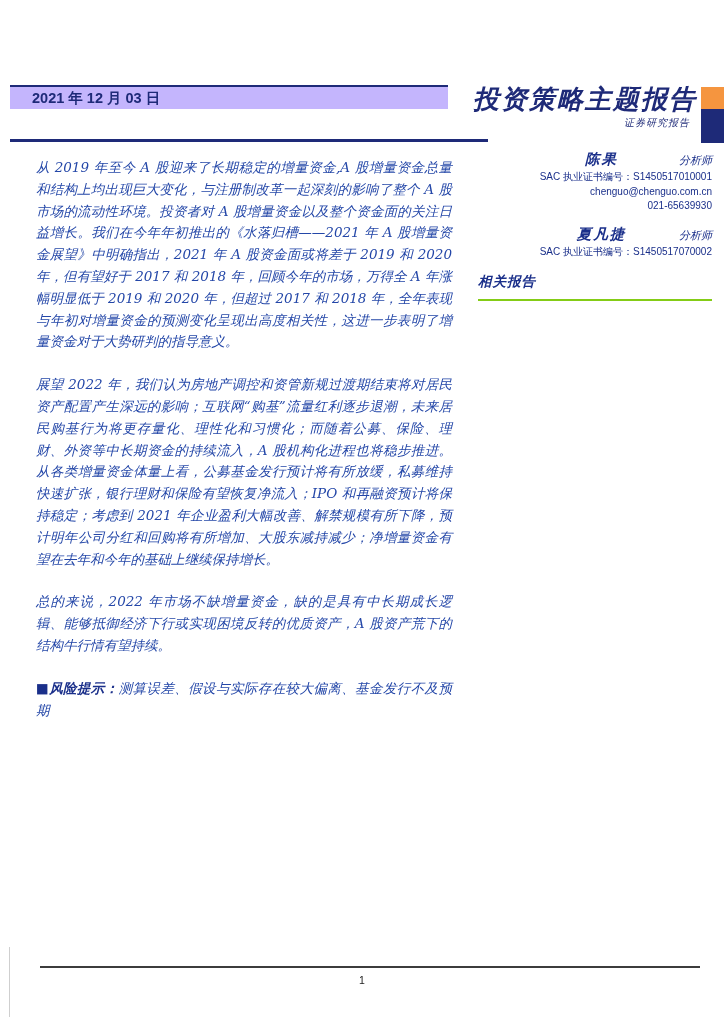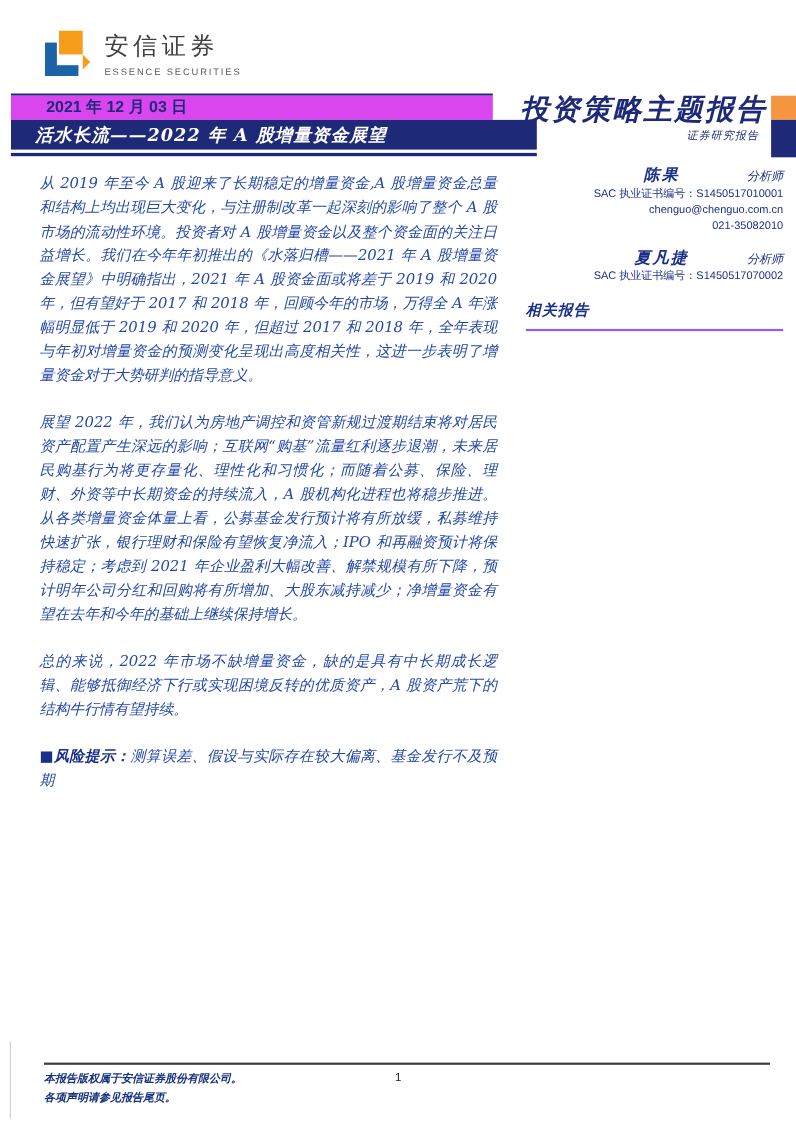--- a/index.html
+++ b/index.html
@@ -12,22 +12,22 @@
   
   .logo-row { position:absolute; left:38px; top:25px; display:flex; align-items:center; }
   .logo-mark { width:47px; height:47px; }
   .logo-text { margin-left:10px; }
   .logo-cn { font-size:22px; color:#414144; letter-spacing:4px; font-weight:500;
              font-family:"Liberation Sans", sans-serif; }
   .logo-en { font-size:8.5px; color:#595a5c; letter-spacing:1.7px; margin-top:3px; }
   
   .bar-topline { position:absolute; left:10px; top:85px; width:438px; height:2px; background:#1E2A78; }
   .bar-date {
-    position:absolute; left:10px; top:87px; width:438px; height:22px; background:#d946ef;
-    color:#1E2A78; font-weight:bold; font-size:14.5px; line-height:22px; padding-left:32px;
+    position:absolute; left:10px; top:87px; width:438px; height:22px; background:#c4b5fd;
+    color:#1E2A78; font-weight:bold; font-size:14.5px; line-height:22px; padding-left:22px;
   }
   .bar-title {
     position:absolute; left:10px; top:109px; width:478px; height:27px; background:#1E2A78;
     color:#ffffff; font-weight:bold; font-style:italic; font-size:16px; line-height:27px;
     padding-left:22px; font-family:"DejaVu Serif", serif; letter-spacing:1px;
   }
   .bar-underline { position:absolute; left:10px; top:139px; width:478px; height:3px; background:#1E2A78; }
   .edge-orange { position:absolute; left:701px; top:87px; width:23px; height:22px; background:#F5953F; }
   .edge-navy   { position:absolute; left:701px; top:109px; width:23px; height:34px; background:#1E2A78; }
   .report-type {
@@ -52,52 +52,39 @@
   .analyst-name {
     flex:1; text-align:center; padding-left:46px; font-weight:bold; font-size:14.5px;
     font-style:italic; font-family:Liberation Serif, serif; letter-spacing:2px;
   }
   .analyst-role { font-size:11px; font-style:italic; font-family:Liberation Sans, sans-serif; }
   .detail-line { text-align:right; font-size:10px; line-height:14.5px; color:#1A2F8A; }
   .analyst-block { margin-bottom:11px; }
   .related {
     margin-top:14px; font-weight:bold; font-size:13.5px; font-style:italic;
     font-family:"DejaVu Serif", serif; letter-spacing:1px;
-    border-bottom:2px solid #8b5cf6; padding-bottom:8px;
+    border-bottom:2px solid #84cc16; padding-bottom:8px;
   }
   
   .footer-rule { position:absolute; left:40px; top:966px; width:660px; height:2px; background:#3c3c3c; }
   .footer-text {
     position:absolute; left:40px; top:974px; color:#17337E; font-size:10px; font-weight:bold;
     font-style:italic; line-height:16.5px; font-family:"DejaVu Serif", serif;
   }
   .page-num { position:absolute; left:0; right:0; top:974px; text-align:center; font-size:10.5px; color:#222; }
   .left-edge-mark { position:absolute; left:9px; top:947px; width:1px; height:70px; background:#cfcfcf; }
 </style>
 </head>
 <body>
 
 <div class="page">
 
-  <div class="logo-row">
-    <svg class="logo-mark" viewBox="0 0 48 48">
-      <rect x="3" y="14" width="11" height="31" fill="#1C63A8"></rect>
-      <rect x="3" y="35" width="31" height="10" fill="#1C63A8"></rect>
-      <rect x="16" y="3" width="22" height="22" fill="#F89C1C"></rect>
-      <polygon points="38,25 45,32 38,39" fill="#F89C1C"></polygon>
-    </svg>
-    <div class="logo-text">
-      <div class="logo-cn">安信证券</div>
-      <div class="logo-en">ESSENCE SECURITIES</div>
-    </div>
-  </div>
 
   <div class="bar-topline"></div>
   <div class="bar-date">2021 年 12 月 03 日</div>
-  <div class="bar-title">活水长流——2022 年 A 股增量资金展望</div>
   <div class="bar-underline"></div>
   <div class="edge-orange"></div>
   <div class="edge-navy"></div>
   <div class="report-type">投资策略主题报告</div>
   <div class="report-category">证券研究报告</div>
 
   <div class="body-col">
     <p>从 2019 年至今 A 股迎来了长期稳定的增量资金,A 股增量资金总量和结构上均出现巨大变化，与注册制改革一起深刻的影响了整个 A 股市场的流动性环境。投资者对 A 股增量资金以及整个资金面的关注日益增长。我们在今年年初推出的《水落归槽——2021 年 A 股增量资金展望》中明确指出，2021 年 A 股资金面或将差于 2019 和 2020 年，但有望好于 2017 和 2018 年，回顾今年的市场，万得全 A 年涨幅明显低于 2019 和 2020 年，但超过 2017 和 2018 年，全年表现与年初对增量资金的预测变化呈现出高度相关性，这进一步表明了增量资金对于大势研判的指导意义。</p>
     <p>展望 2022 年，我们认为房地产调控和资管新规过渡期结束将对居民资产配置产生深远的影响；互联网“购基”流量红利逐步退潮，未来居民购基行为将更存量化、理性化和习惯化；而随着公募、保险、理财、外资等中长期资金的持续流入，A 股机构化进程也将稳步推进。从各类增量资金体量上看，公募基金发行预计将有所放缓，私募维持快速扩张，银行理财和保险有望恢复净流入；IPO 和再融资预计将保持稳定；考虑到 2021 年企业盈利大幅改善、解禁规模有所下降，预计明年公司分红和回购将有所增加、大股东减持减少；净增量资金有望在去年和今年的基础上继续保持增长。</p>
     <p>总的来说，2022 年市场不缺增量资金，缺的是具有中长期成长逻辑、能够抵御经济下行或实现困境反转的优质资产，A 股资产荒下的结构牛行情有望持续。</p>
@@ -105,33 +92,29 @@
   </div>
 
   <div class="side-col">
     <div class="analyst-block">
       <div class="analyst-row">
         <span class="analyst-name">陈果</span>
         <span class="analyst-role">分析师</span>
       </div>
       <div class="detail-line">SAC 执业证书编号：S1450517010001</div>
       <div class="detail-line">chenguo@chenguo.com.cn</div>
-      <div class="detail-line">021-35082010</div>
+      <div class="detail-line">021-65639930</div>
     </div>
     <div class="analyst-block">
       <div class="analyst-row">
         <span class="analyst-name">夏凡捷</span>
         <span class="analyst-role">分析师</span>
       </div>
       <div class="detail-line">SAC 执业证书编号：S1450517070002</div>
     </div>
     <div class="related">相关报告</div>
   </div>
 
   <div class="left-edge-mark"></div>
   <div class="footer-rule"></div>
-  <div class="footer-text">
-    <div>本报告版权属于安信证券股份有限公司。</div>
-    <div>各项声明请参见报告尾页。</div>
-  </div>
   <div class="page-num">1</div>
 
 </div>
 
 </body></html>

